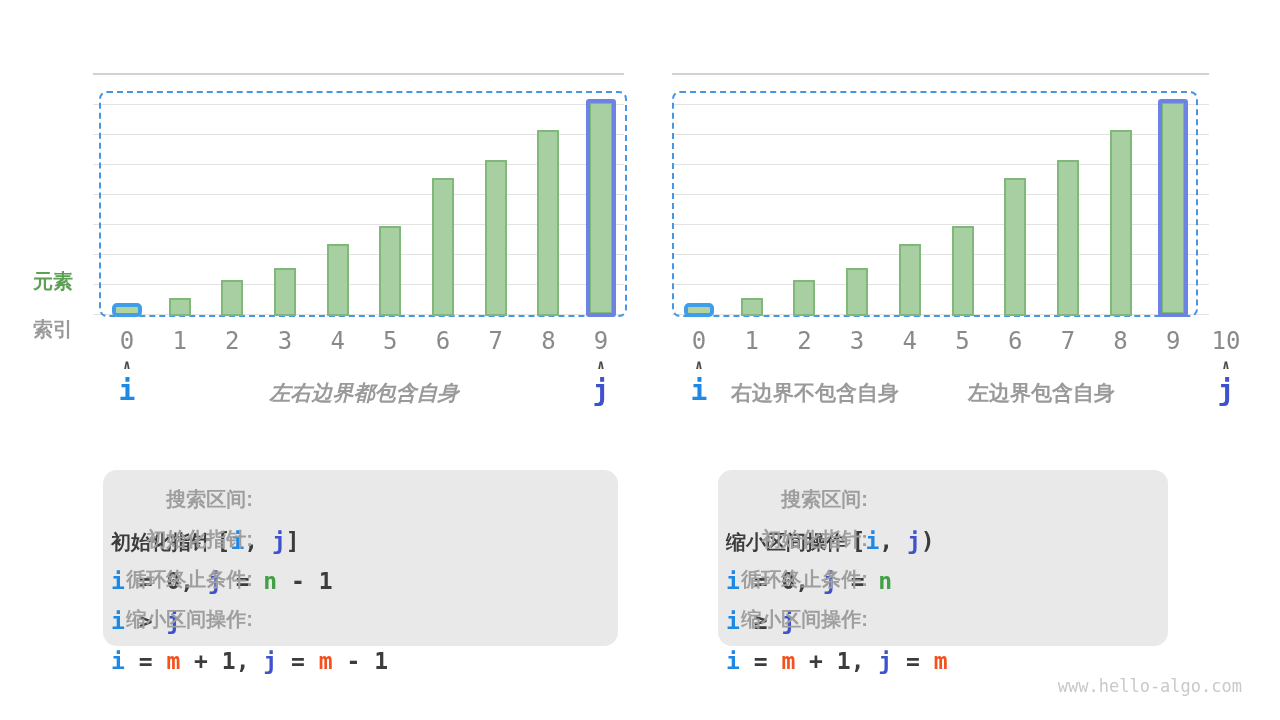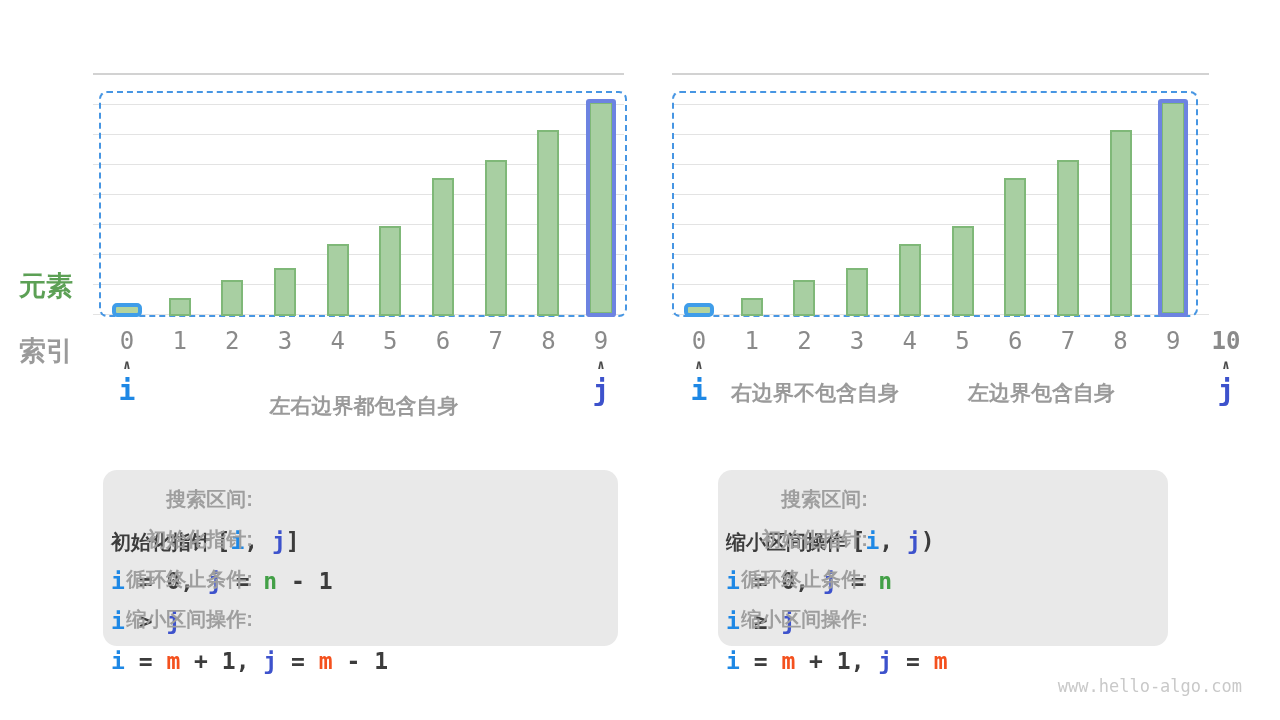--- a/index.html
+++ b/index.html
@@ -21,23 +21,23 @@
   .bar-hl-j{position:absolute;box-sizing:border-box;border:4px solid var(--hl-j);border-radius:3px;background:var(--bar-fill);}
   .bar-hl-j .inner{width:100%;height:100%;box-sizing:border-box;border:1px solid var(--bar-border);background:var(--bar-fill);}
   .bar-hl-i{position:absolute;box-sizing:border-box;border:4px solid var(--hl-i);border-radius:5px;background:var(--hl-i-inner);}
   .idx-label{position:absolute;width:44px;text-align:center;font-family:"DejaVu Sans Mono",monospace;
              font-size:24px;color:var(--idx);}
   .caret{position:absolute;width:30px;text-align:center;font-family:"DejaVu Sans Mono",monospace;
          font-size:13px;font-weight:bold;color:var(--caret);}
   .pointer{position:absolute;width:30px;text-align:center;font-family:"DejaVu Sans Mono",monospace;
            font-size:28px;font-weight:bold;}
   .caption{position:absolute;width:340px;text-align:center;font-size:21px;font-weight:bold;color:var(--caption);}
-  .axis-label{position:absolute;left:9px;width:64px;text-align:right;font-size:27px;font-weight:bold;}
+  .axis-label{position:absolute;left:9px;width:64px;text-align:right;font-size:20px;font-weight:bold;}
   #axis-element{top:268px;color:var(--elem-green);}
-  #axis-index{top:333px;color:var(--caption);}
+  #axis-index{top:316px;color:var(--caption);}
   .info-box{position:absolute;background:var(--box-bg);border-radius:14px;padding-top:9px;box-sizing:border-box;}
   .box-row{height:40px;line-height:40px;white-space:nowrap;}
   .box-label{display:inline-block;width:150px;text-align:right;font-size:20px;font-weight:bold;color:var(--lbl-gray);}
   .box-value{margin-left:8px;font-family:"DejaVu Sans Mono",monospace;font-size:23px;font-weight:bold;color:var(--dark);}
   .tok-cn{font-family:"Liberation Sans",sans-serif;font-size:20px;font-weight:bold;color:var(--dark);}
   .tok-p{color:var(--dark);}
   .tok-i{color:var(--c-i);}
   .tok-j{color:var(--c-j);}
   .tok-n{color:var(--c-n);}
   .tok-m{color:var(--c-m);}
@@ -72,21 +72,21 @@
       <div class="idx-label" style="left: 315.68px; top: 327px;">4</div>
       <div class="idx-label" style="left: 368.35px; top: 327px;">5</div>
       <div class="idx-label" style="left: 421.02px; top: 327px;">6</div>
       <div class="idx-label" style="left: 473.69px; top: 327px;">7</div>
       <div class="idx-label" style="left: 526.36px; top: 327px;">8</div>
       <div class="idx-label" style="left: 579.03px; top: 327px;">9</div>
       <div class="caret" style="left: 112px; top: 357px;">∧</div>
       <div class="pointer" style="left: 112px; top: 374px; color: var(--c-i);">i</div>
       <div class="caret" style="left: 586.03px; top: 357px;">∧</div>
       <div class="pointer" style="left: 586.03px; top: 374px; color: var(--c-j);">j</div>
-      <div class="caption" style="left: 194.015px; top: 392px;">左右边界都包含自身</div>
+      <div class="caption" style="left: 194.015px; top: 379px; font-style: italic;">左右边界都包含自身</div>
     </div>
   <div id="chart-mount-1">
       <div class="plot" style="position: absolute; left: 672px; top: 73px; width: 537px; height: 243px;"></div>
       <div class="dash-range" style="left: 672px; top: 91px; width: 526px; height: 226px;"></div>
       <div class="bar-hl-i" style="left: 684px; top: 303px; width: 30px; height: 14px;"></div>
       <div class="bar" style="left: 740.7px; top: 298px; width: 22px; height: 18px;"></div>
       <div class="bar" style="left: 793.4px; top: 280px; width: 22px; height: 36px;"></div>
       <div class="bar" style="left: 846.1px; top: 268px; width: 22px; height: 48px;"></div>
       <div class="bar" style="left: 898.8px; top: 244px; width: 22px; height: 72px;"></div>
       <div class="bar" style="left: 951.5px; top: 226px; width: 22px; height: 90px;"></div>
@@ -99,21 +99,21 @@
       <div class="idx-label" style="left: 677px; top: 327px;">0</div>
       <div class="idx-label" style="left: 729.7px; top: 327px;">1</div>
       <div class="idx-label" style="left: 782.4px; top: 327px;">2</div>
       <div class="idx-label" style="left: 835.1px; top: 327px;">3</div>
       <div class="idx-label" style="left: 887.8px; top: 327px;">4</div>
       <div class="idx-label" style="left: 940.5px; top: 327px;">5</div>
       <div class="idx-label" style="left: 993.2px; top: 327px;">6</div>
       <div class="idx-label" style="left: 1045.9px; top: 327px;">7</div>
       <div class="idx-label" style="left: 1098.6px; top: 327px;">8</div>
       <div class="idx-label" style="left: 1151.3px; top: 327px;">9</div>
-      <div class="idx-label" style="left: 1204px; top: 327px; font-weight: bold;">10</div>
+      <div class="idx-label" style="left: 1204px; top: 327px;">10</div>
       <div class="caret" style="left: 684px; top: 357px;">∧</div>
       <div class="pointer" style="left: 684px; top: 374px; color: var(--c-i);">i</div>
       <div class="caret" style="left: 1211px; top: 357px;">∧</div>
       <div class="pointer" style="left: 1211px; top: 374px; color: var(--c-j);">j</div>
       <div class="caption" style="left: 644.94px; top: 379px;">右边界不包含自身</div>
       <div class="caption" style="left: 871.55px; top: 379px;">左边界包含自身</div>
     </div>
   <div class="info-box" id="box-0" style="left:103px;top:470px;width:515px;height:176px;">
       <div class="box-row"><div class="box-label">搜索区间:</div><div class="box-value"><span class="tok-cn">初始化指针 </span><span class="tok-p">[</span><span class="tok-i">i</span><span class="tok-p">, </span><span class="tok-j">j</span><span class="tok-p">]</span></div></div>
       <div class="box-row"><div class="box-label">初始化指针:</div><div class="box-value"><span class="tok-i">i</span><span class="tok-p"> = 0, </span><span class="tok-j">j</span><span class="tok-p"> = </span><span class="tok-n">n</span><span class="tok-p"> - 1</span></div></div>

